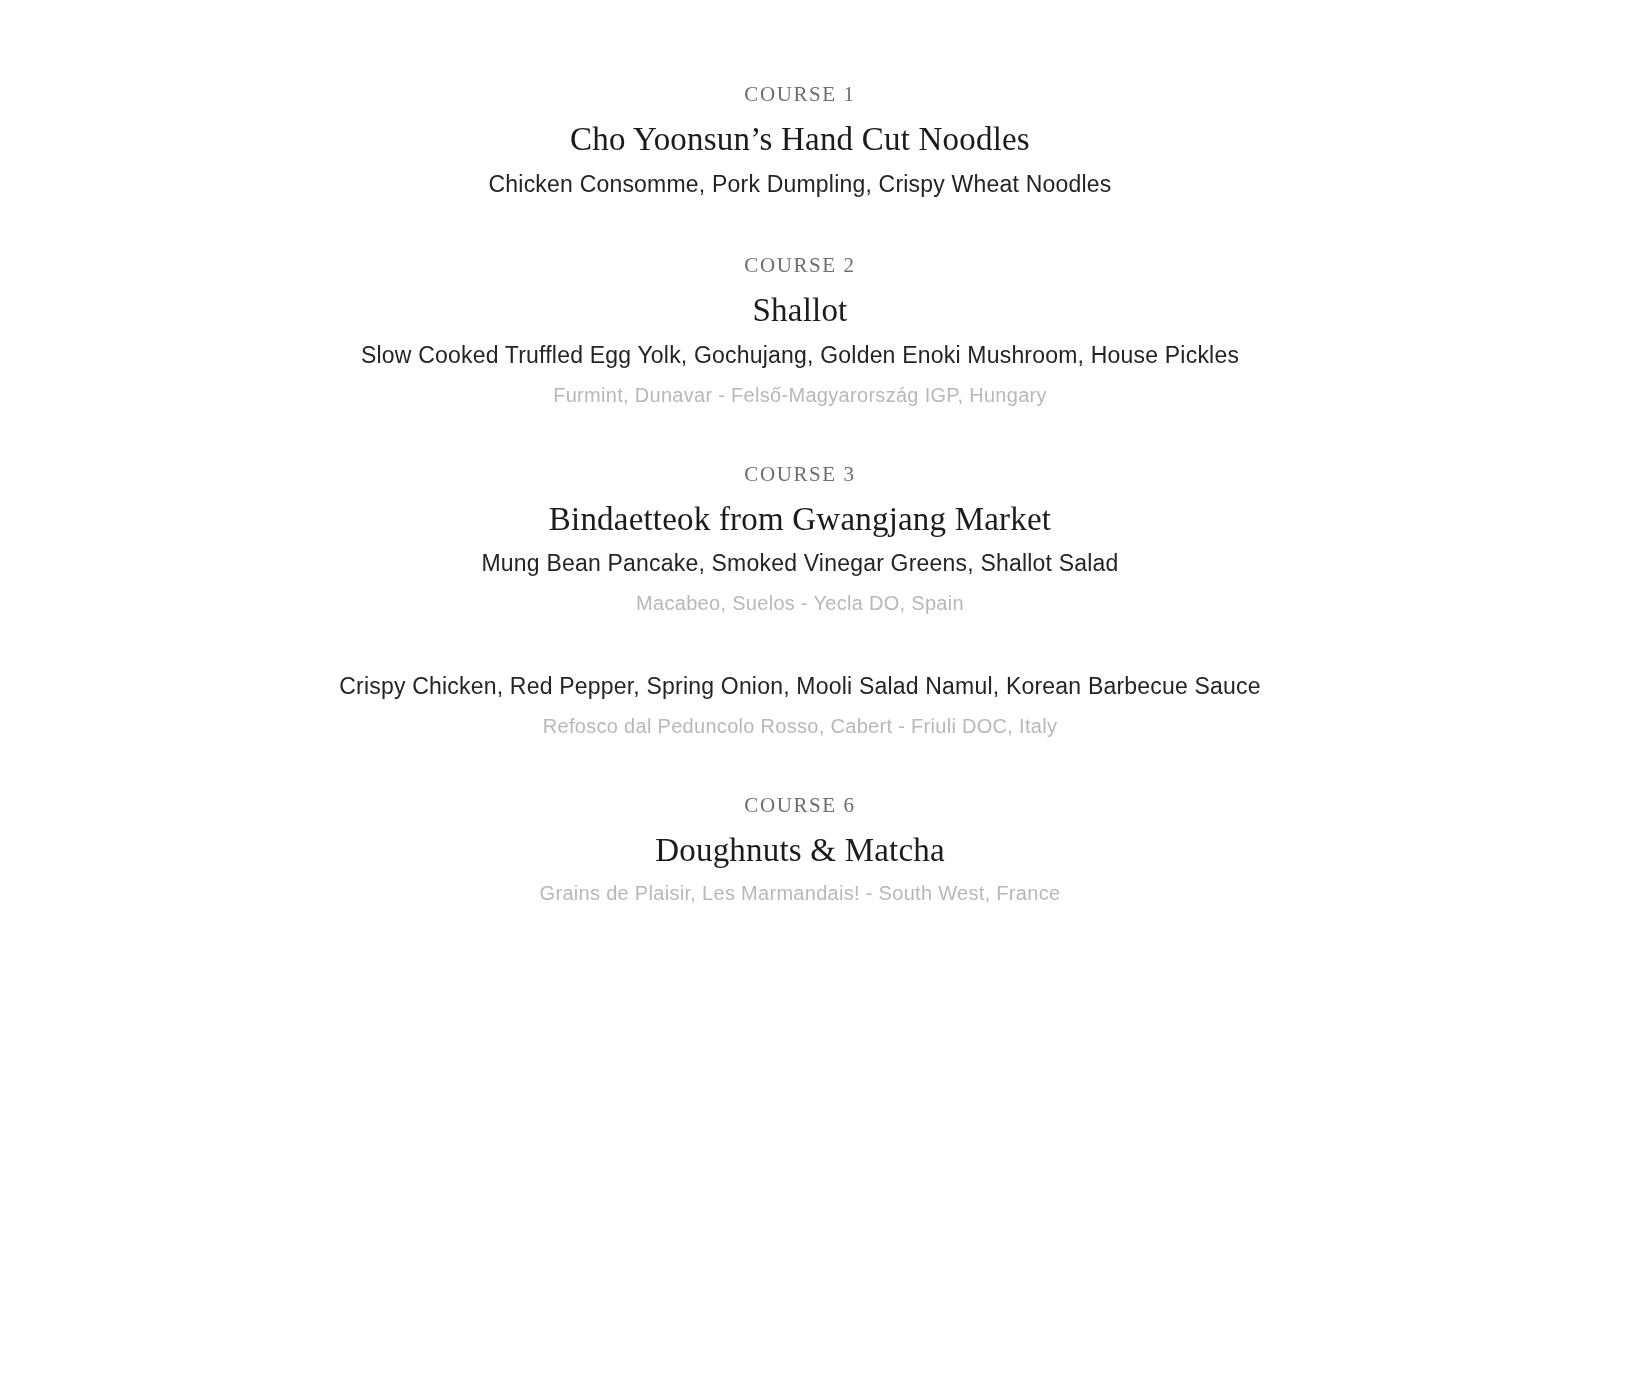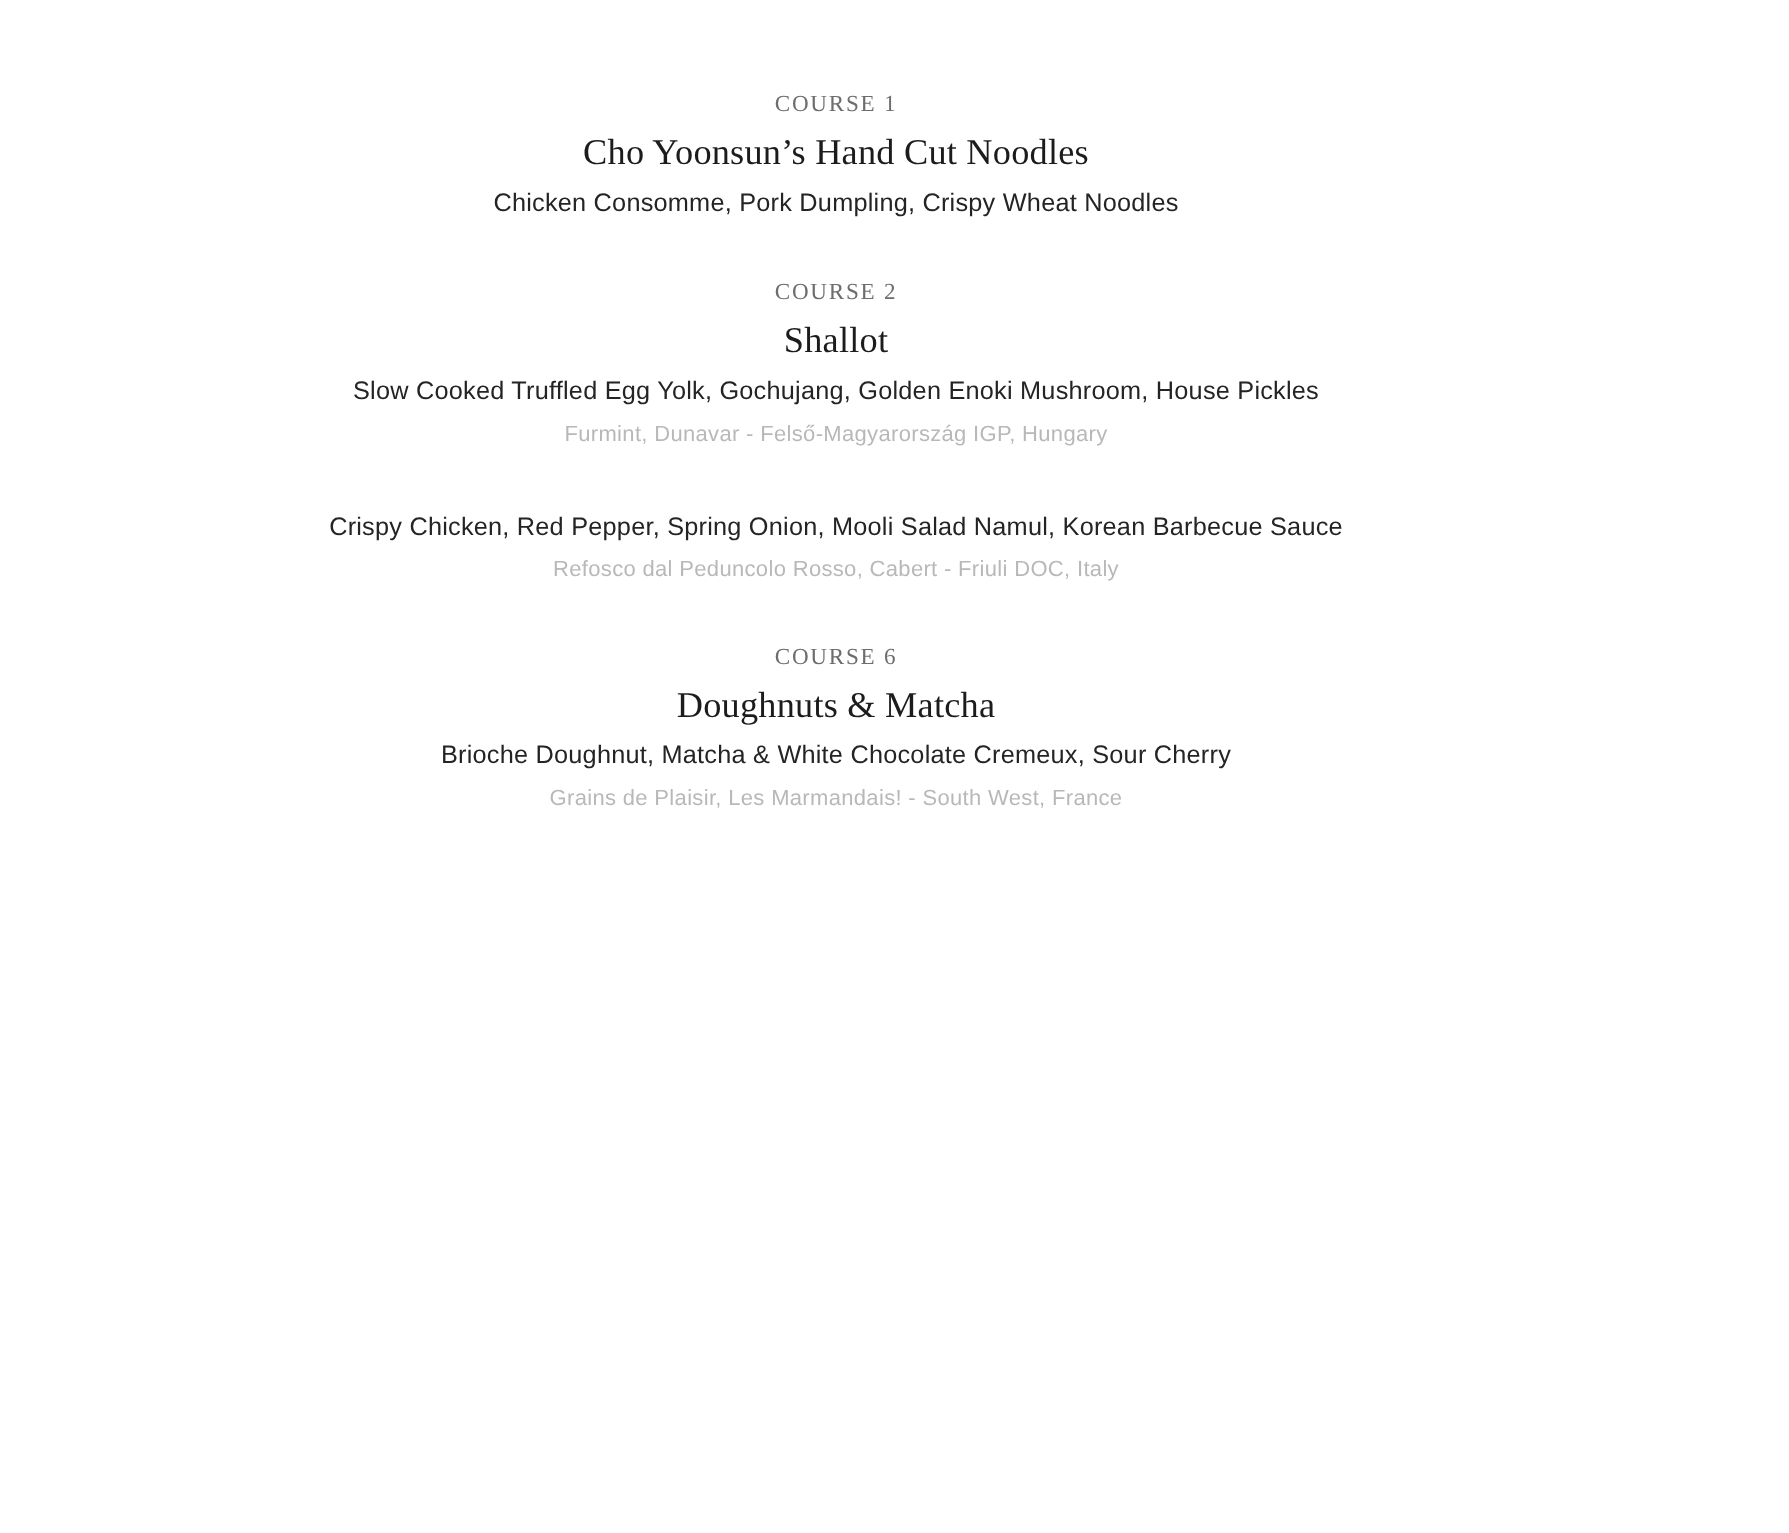--- a/index.html
+++ b/index.html
@@ -10,20 +10,21 @@
   body {
     width: 1626px;
     height: 1394px;
     overflow: hidden;
     font-family: "Liberation Sans", sans-serif;
   }
   .menu {
     width: 1520px;          
     padding-top: 84px;
     text-align: center;
+    padding-left: 40px;
   }
   .course {
     margin-bottom: 57px;
   }
   .course-label {
     font-family: "Liberation Serif", serif;
     font-size: 21px;
     line-height: 1;
     letter-spacing: 1.6px;
     color: var(--label, #6d6d6b);
@@ -68,27 +69,32 @@
 
   </section>
 
   <section class="course">
     <div class="course-label">COURSE 2</div>
     <div class="course-title">Shallot</div>
     <div class="course-desc">Slow Cooked Truffled Egg Yolk, Gochujang, Golden Enoki Mushroom, House Pickles</div>
     <div class="course-pairing">Furmint, Dunavar - Felső-Magyarország IGP, Hungary</div>
   </section>
 
+  <section class="course">
+    <div class="course-label">COURSE 3</div>
+    <div class="course-title">Bindaetteok from Gwangjang Market</div>
+    <div class="course-desc">Mung Bean Pancake, Smoked Vinegar Greens, Shallot Salad</div>
+    <div class="course-pairing">Macabeo, Suelos - Yecla DO, Spain</div>
+  </section>
 
 
   <section class="course">
     <div class="course-desc">Crispy Chicken, Red Pepper, Spring Onion, Mooli Salad Namul, Korean Barbecue Sauce</div>
     <div class="course-pairing">Refosco dal Peduncolo Rosso, Cabert - Friuli DOC, Italy</div>
   </section>
 
   <section class="course">
     <div class="course-label">COURSE 6</div>
     <div class="course-title">Doughnuts &amp; Matcha</div>
-    <div class="course-desc">Brioche Doughnut, Matcha &amp; White Chocolate Cremeux, Sour Cherry</div>
     <div class="course-pairing">Grains de Plaisir, Les Marmandais! - South West, France</div>
   </section>
 
 </main>
 
 </body></html>

